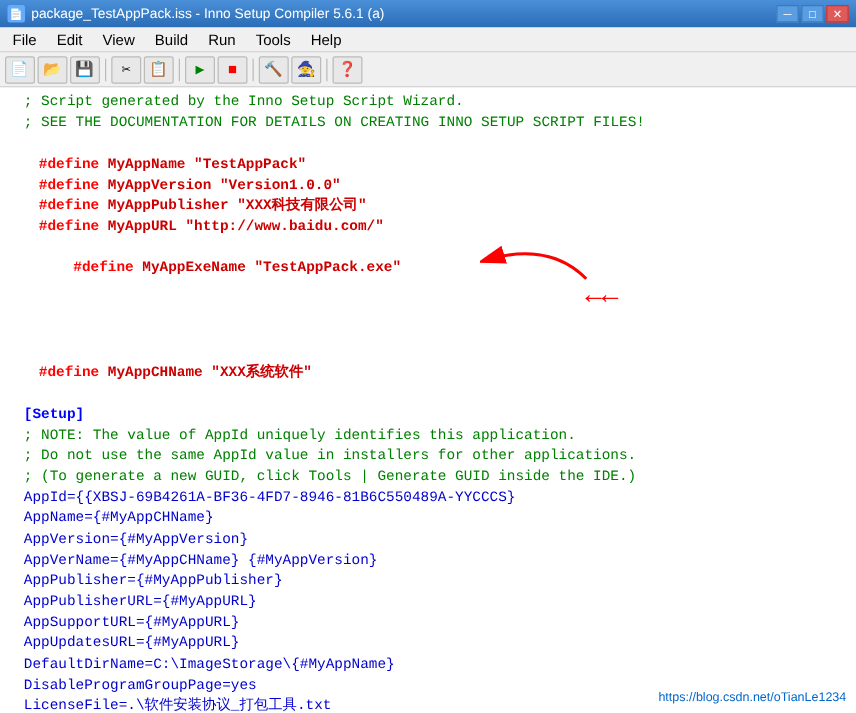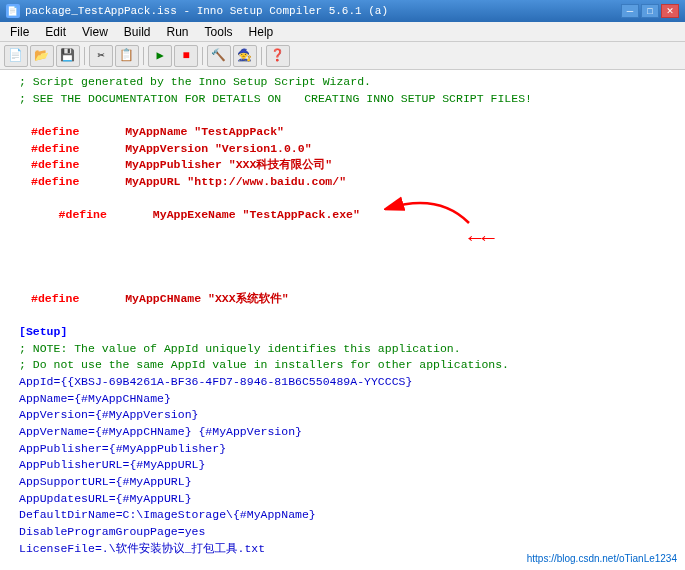--- a/index.html
+++ b/index.html
@@ -28,21 +28,21 @@
       height: 14px;
       margin-right: 5px;
       background: #6af;
       border-radius: 2px;
       display: inline-flex;
       align-items: center;
       justify-content: center;
       font-size: 9px;
       color: #fff;
     }
-    .title-bar-text { flex: 1; font-family: Liberation Mono, monospace; }
+    .title-bar-text { flex: 1; }
     .title-bar-controls {
       display: flex;
       gap: 2px;
     }
     .title-btn {
       width: 18px;
       height: 14px;
       background: #5a9de0;
       border: 1px solid #3a7bc0;
       color: white;
@@ -108,21 +108,21 @@
       height: calc(570px - 22px - 20px - 28px);
       overflow: hidden;
       padding: 4px 19px;
       line-height: 1.45;
       position: relative;
     }
 
     
     .comment { color: #008000; }
     .define-kw { color: #ff0000; font-weight: bold; margin-left: 12px; }
-    .define-name { color: #cc0000; font-weight: bold; margin-left: 39px; }
+    .define-name { color: #cc0000; font-weight: bold; }
     .define-val { color: #cc0000; font-weight: bold; }
     .section { color: #0000ff; font-weight: bold; margin-top: 32px; }
     .key { color: #0000cc; }
     .value { color: #0000cc; }
 
     .code-line {
       white-space: pre;
       font-family: 'Courier New', Courier, monospace;
       font-size: 11.5px;
     }
@@ -175,21 +175,21 @@
   <div class="toolbar-btn" title="Compile">🔨</div>
   <div class="toolbar-btn" title="Wizard">🧙</div>
   <div class="toolbar-separator"></div>
   <div class="toolbar-btn" title="Help">❓</div>
 </div>
 
 <div class="editor-area">
 
   <div class="code-line comment">; Script generated by the Inno Setup Script Wizard.</div>
 
-  <div class="code-line comment">; SEE <span style="color:#008000;">THE</span> DOCUMENTATION FOR DETAILS ON <span style="color:#008000;margin-left:16px;">CREATING</span> INNO SETUP SCRIPT FILES!</div>
+  <div class="code-line comment">; SEE <span style="color:#008000;">THE</span> DOCUMENTATION FOR DETAILS ON <span style="color:#008000;">CREATING</span> INNO SETUP SCRIPT FILES!</div>
 
   <div class="code-line">&nbsp;</div>
 
   <div class="code-line"><span class="define-kw">#define</span> <span class="define-name">MyAppName</span> <span class="define-val">"TestAppPack"</span></div>
   <div class="code-line"><span class="define-kw">#define</span> <span class="define-name">MyAppVersion</span> <span class="define-val">"Version1.0.0"</span></div>
   <div class="code-line"><span class="define-kw">#define</span> <span class="define-name">MyAppPublisher</span> <span class="define-val">"XXX科技有限公司"</span></div>
   <div class="code-line"><span class="define-kw">#define</span> <span class="define-name">MyAppURL</span> <span class="define-val">"http://www.baidu.com/"</span></div>
 
   <div class="code-line" style="position:relative;">
     <span class="define-kw">#define</span> <span class="define-name">MyAppExeName</span> <span class="define-val">"TestAppPack.exe"</span>
@@ -206,20 +206,21 @@
       <path d="M 110,40 Q 80,10 30,25" stroke="red" stroke-width="2.5" fill="none" marker-end="url(#arr1)"></path>
     </svg>
   </div>
   <div class="code-line"><span class="define-kw">#define</span> <span class="define-name">MyAppCHName</span> <span class="define-val">"XXX系统软件"</span></div>
 
   <div class="code-line">&nbsp;</div>
 
   <div class="code-line"><span class="section">[Setup]</span></div>
   <div class="code-line"><span class="comment">; NOTE: The value of AppId uniquely identifies this application.</span></div>
   <div class="code-line"><span class="comment">; Do not use the same AppId value in installers for other applications.</span></div>
+  <div class="code-line"><span class="comment">; (To generate a new GUID, click Tools | Generate GUID inside the IDE.)</span></div>
   <div class="code-line"><span class="key">AppId</span><span class="value">={{XBSJ-69B4261A-BF36-4FD7-8946-81B6C550489A-YYCCCS}</span></div>
   <div class="code-line"><span class="key">AppName</span><span class="value">={#MyAppCHName}</span></div>
   <div class="code-line"><span class="key">AppVersion</span><span class="value">={#MyAppVersion}</span></div>
   <div class="code-line"><span class="key">AppVerName</span><span class="value">={#MyAppCHName} {#MyAppVersion}</span></div>
   <div class="code-line"><span class="key">AppPublisher</span><span class="value">={#MyAppPublisher}</span></div>
   <div class="code-line"><span class="key">AppPublisherURL</span><span class="value">={#MyAppURL}</span></div>
   <div class="code-line"><span class="key">AppSupportURL</span><span class="value">={#MyAppURL}</span></div>
   <div class="code-line"><span class="key">AppUpdatesURL</span><span class="value">={#MyAppURL}</span></div>
   <div class="code-line"><span class="key">DefaultDirName</span><span class="value">=C:\ImageStorage\{#MyAppName}</span></div>
   <div class="code-line"><span class="key">DisableProgramGroupPage</span><span class="value">=yes</span></div>

